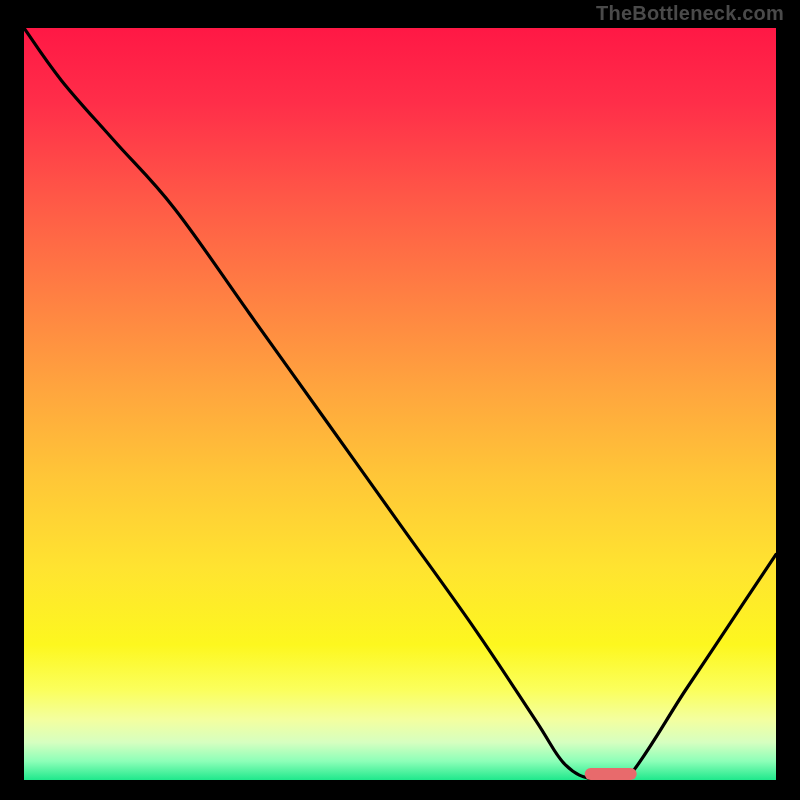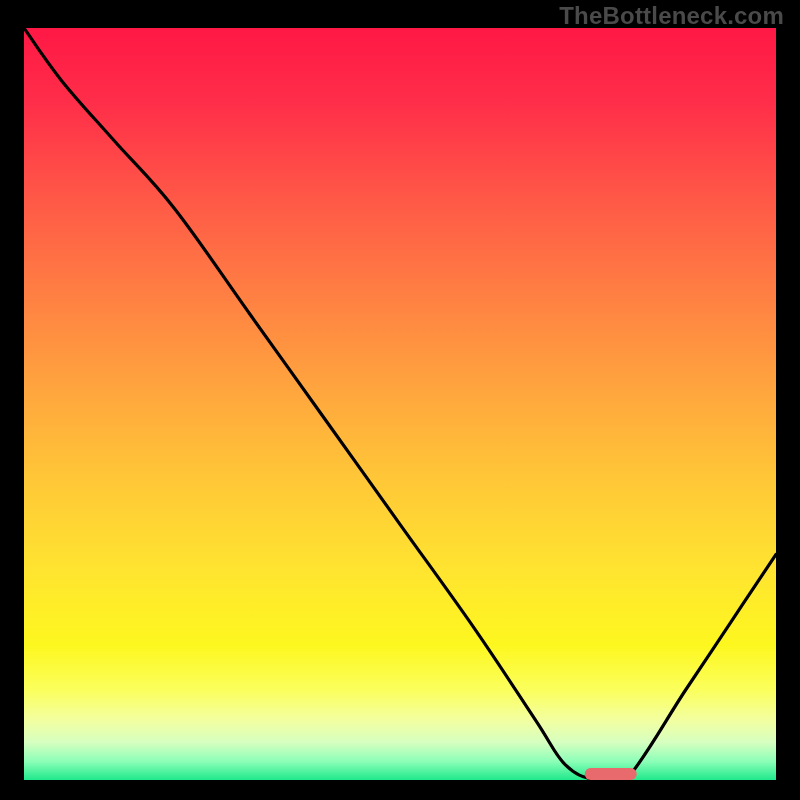--- a/index.html
+++ b/index.html
@@ -17,21 +17,21 @@
     top: 0;
     width: 800px;
     height: 800px;
     background: #000;
   }
   .watermark {
     position: absolute;
     top: 2px;
     right: 16px;
     color: #4a4a4a;
-    font-size: 24px;
+    font-size: 20px;
     font-weight: 600;
     letter-spacing: 0.2px;
   }
   .plot {
     position: absolute;
     left: 24px;
     top: 28px;
     width: 752px;
     height: 752px;
     overflow: hidden;

